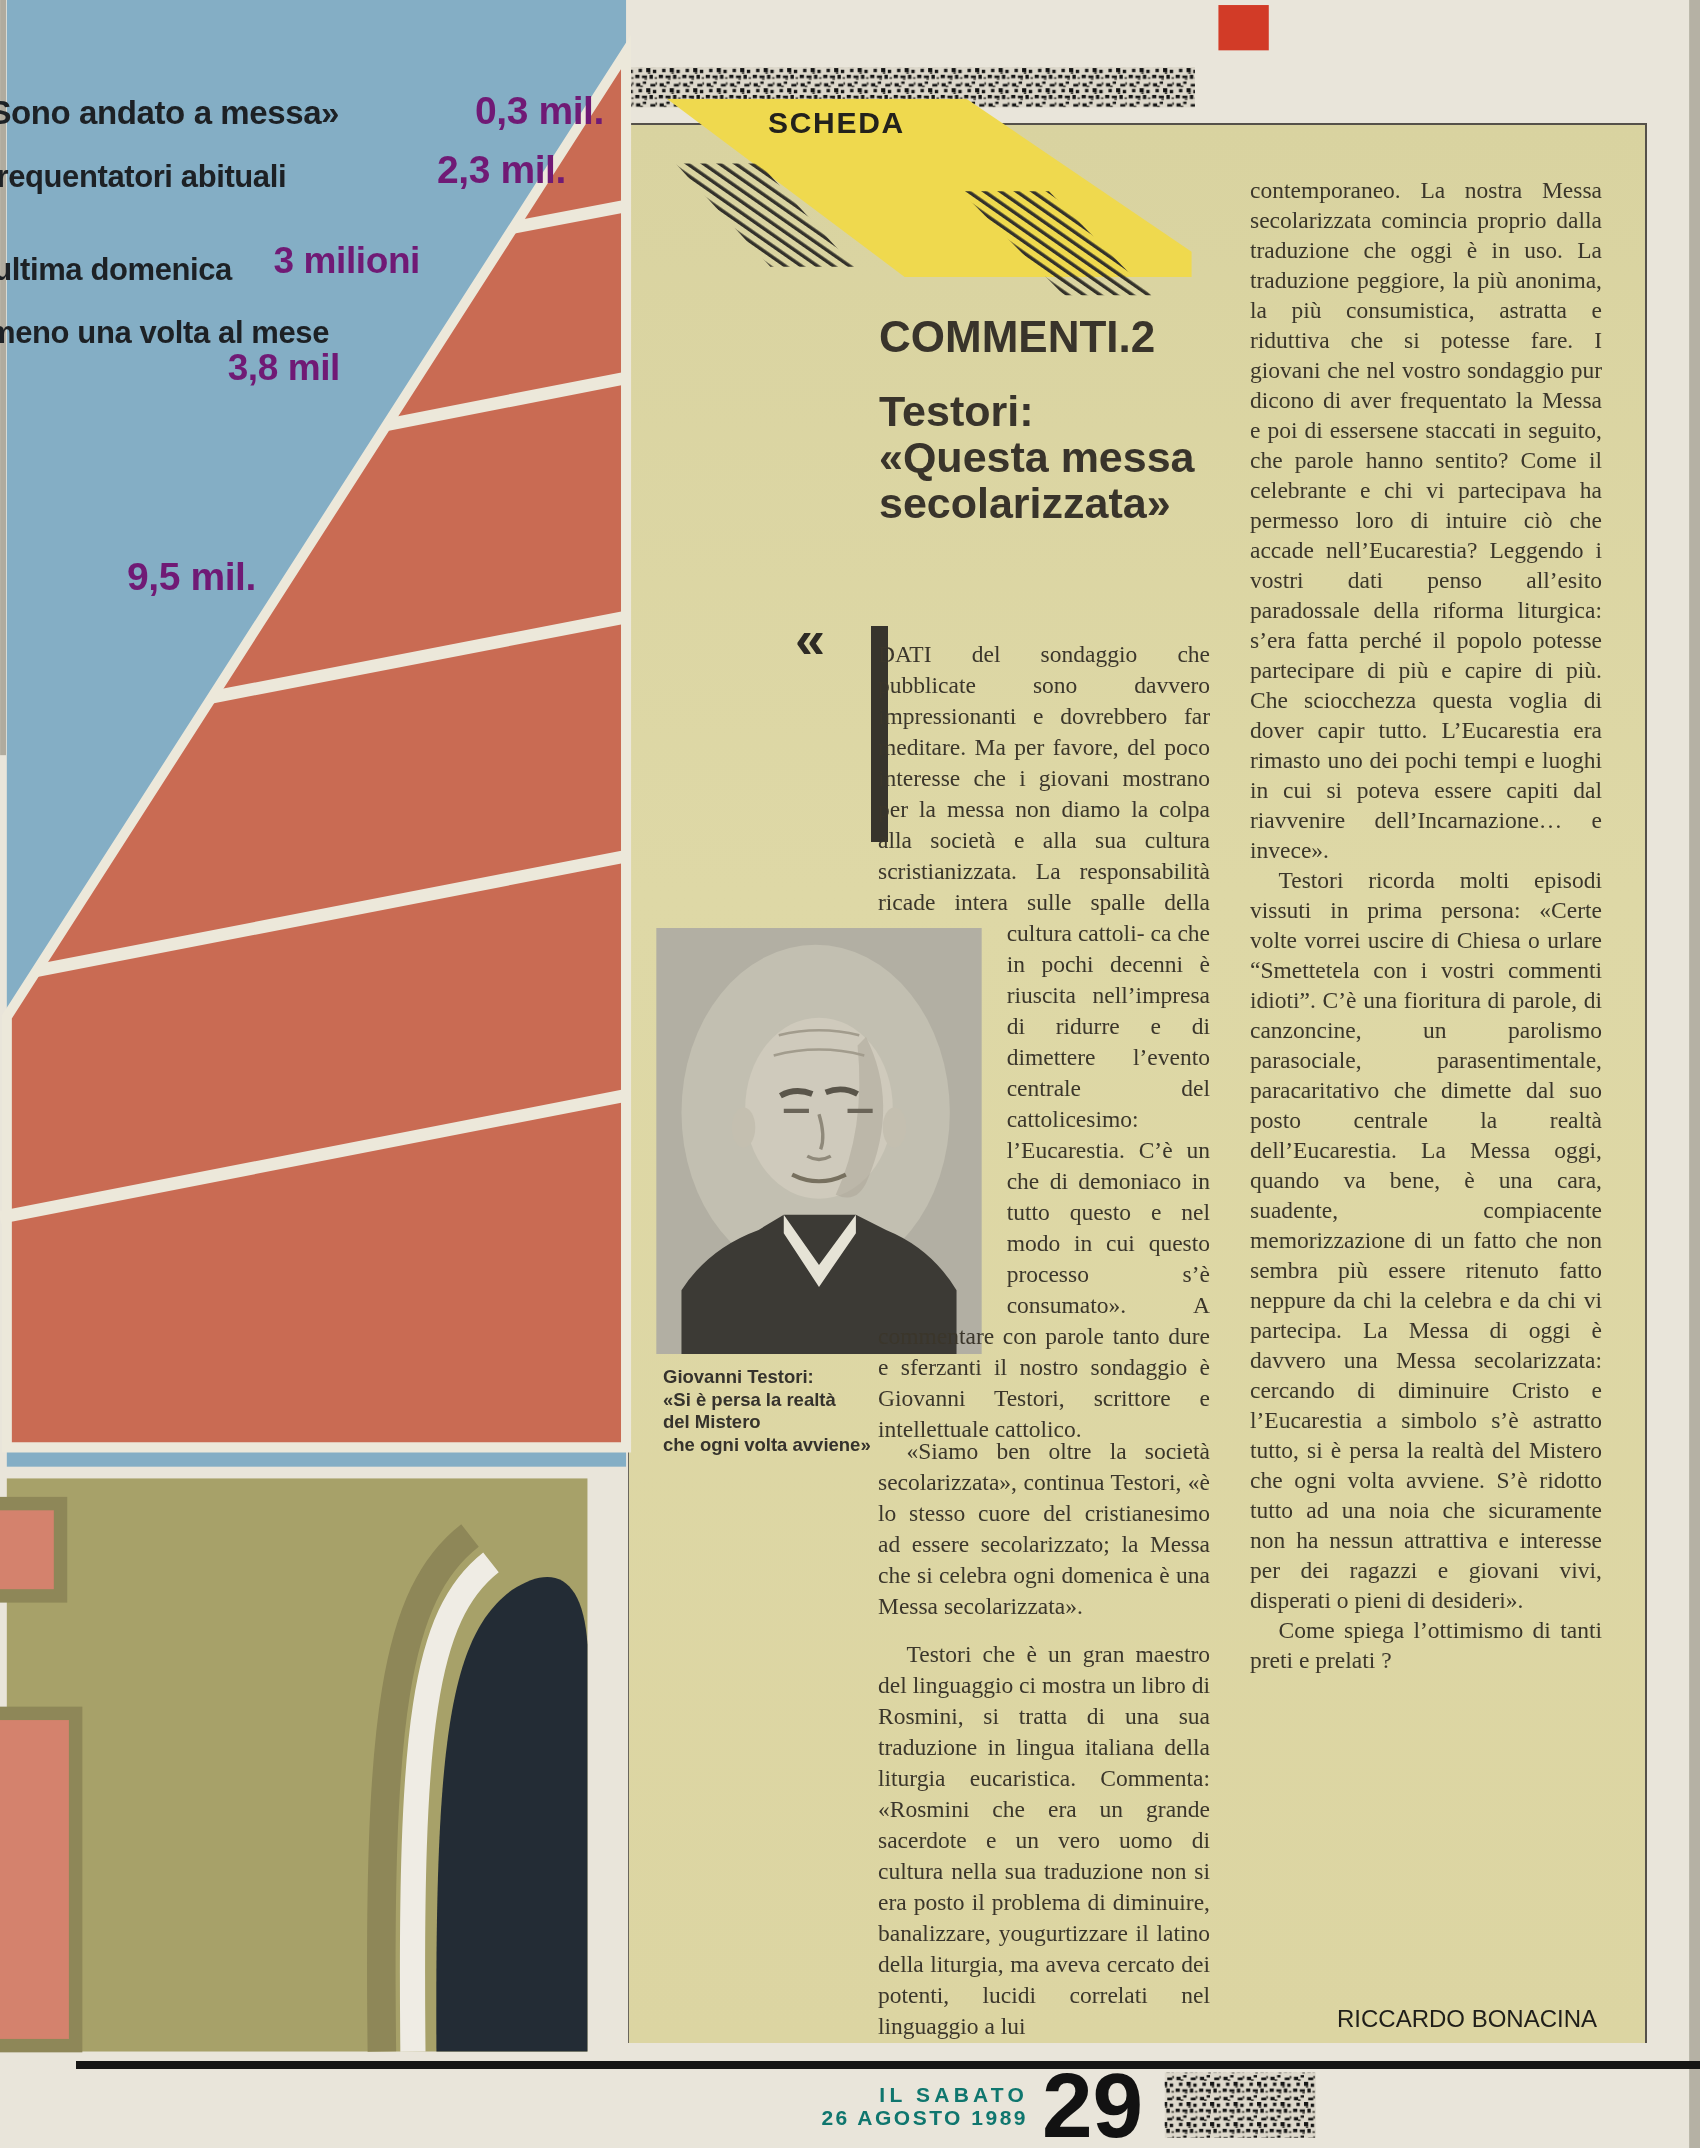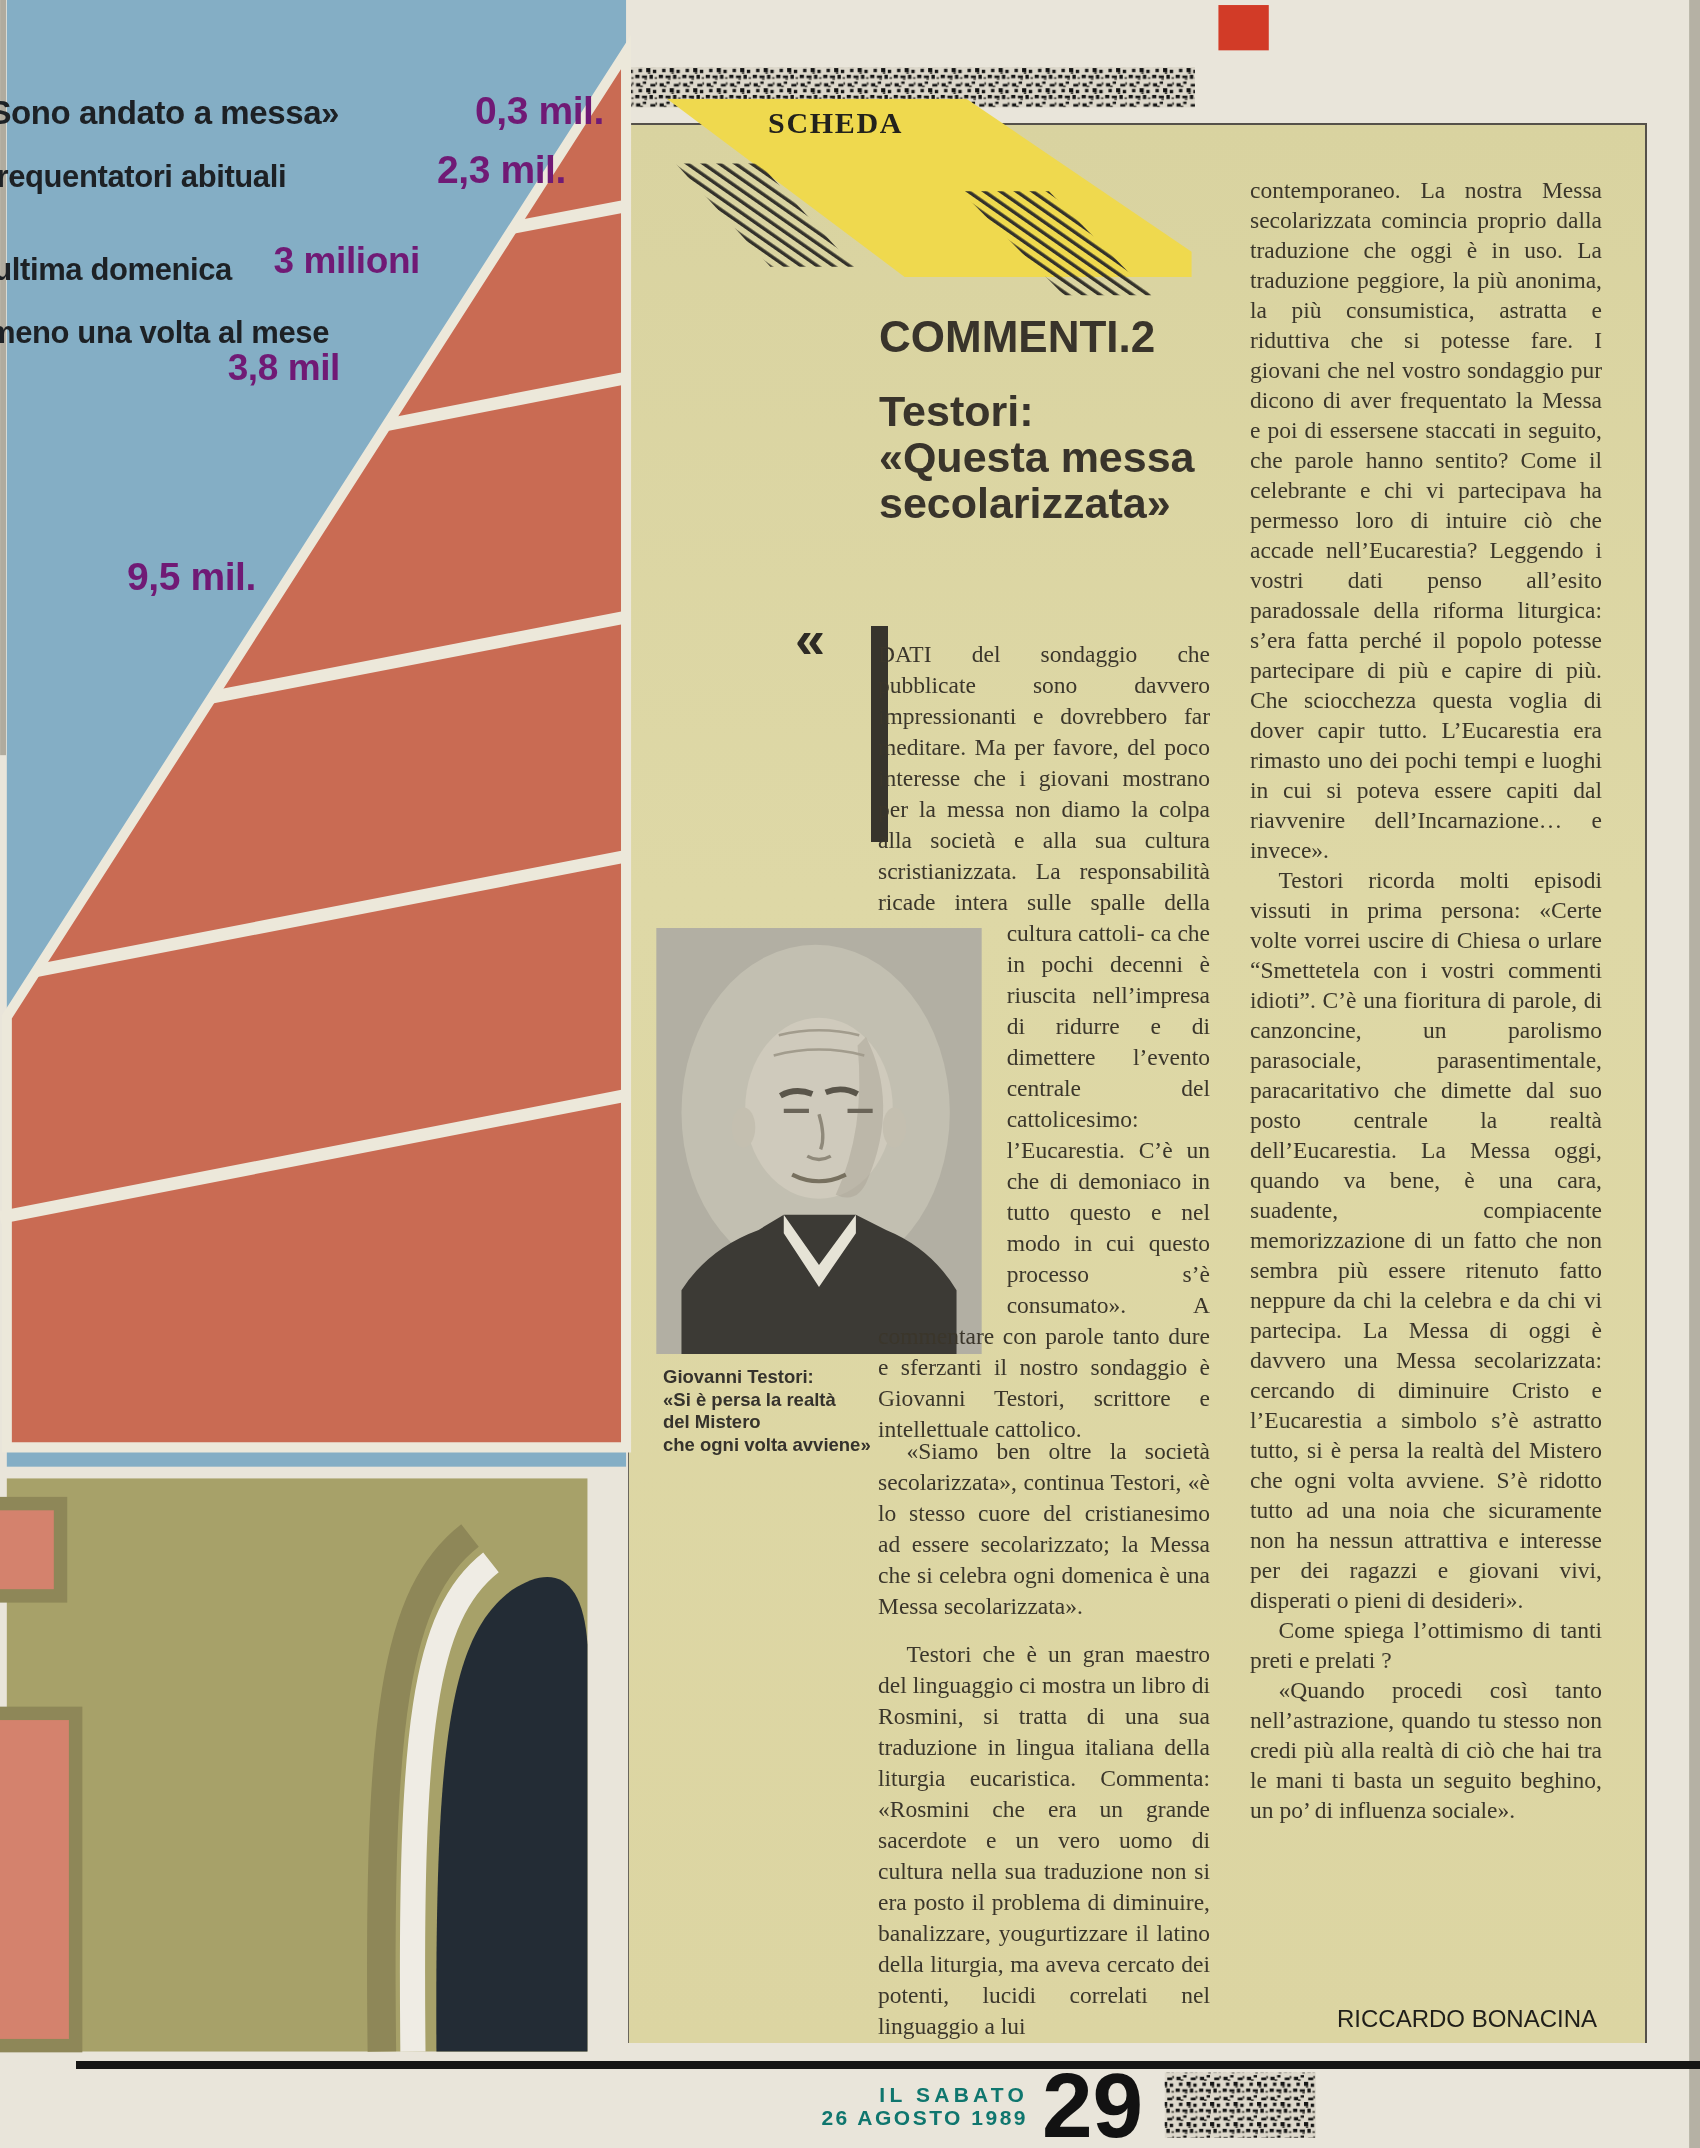--- a/index.html
+++ b/index.html
@@ -96,21 +96,21 @@
   <div class="abs txt lbl" style="left:-28.5px;top:94px;font-size:33px;">«Sono andato a messa»</div>
   <div class="abs txt val" style="left:436px;top:89px;width:168px;">0,3 mil.</div>
   <div class="abs txt lbl" style="left:-13.4px;top:159px;">frequentatori abituali</div>
   <div class="abs txt val" style="left:394px;top:148px;width:172px;">2,3 mil.</div>
   <div class="abs txt lbl" style="left:-6.7px;top:252px;">ultima domenica</div>
   <div class="abs txt val sm" style="left:252px;top:240px;width:168px;">3 milioni</div>
   <div class="abs txt lbl" style="left:-37px;top:315px;">almeno una volta al mese</div>
   <div class="abs txt val sm" style="left:176px;top:347px;width:164px;">3,8 mil</div>
   <div class="abs txt val" style="left:88px;top:555px;width:168px;">9,5 mil.</div>
 
-  <div class="abs txt scheda" style="left:768px;top:106px;font-family:Liberation Serif, serif;">SCHEDA</div>
+  <div class="abs txt scheda" style="left:768px;top:106px;">SCHEDA</div>
 
   <div class="abs txt kicker" style="left:879px;top:312px;">COMMENTI.2</div>
   <div class="abs txt title" style="left:879px;top:388px;">
     <div>Testori:</div>
     <div>«Questa messa</div>
     <div>secolarizzata»</div>
   </div>
 
   <div class="abs txt pullquote" style="left:795px;top:608px;">«</div>
   <div class="abs txt qbar" style="left:871px;top:626px;"></div>
@@ -152,21 +152,20 @@
     <p class="ind">«Siamo ben oltre la società secolarizzata», continua Testori, «è lo stesso cuore del cristianesimo ad essere secolarizzato; la Messa che si celebra ogni domenica è una Messa secolarizzata».</p>
   </div>
   <div class="abs txt bodycol" style="left:878px;top:1623px;width:332px;">
     <p class="ind">Testori che è un gran maestro del linguaggio ci mostra un libro di Rosmini, si tratta di una sua traduzione in lingua italiana della liturgia eucaristica. Commenta: «Rosmini che era un grande sacerdote e un vero uomo di cultura nella sua traduzione non si era posto il problema di diminuire, banalizzare, yougurtizzare il latino della liturgia, ma aveva cercato dei potenti, lucidi correlati nel linguaggio a lui</p>
   </div>
 
   <div class="abs txt bodycol col2" style="left:1250px;top:159px;width:352px;">
     <p>contemporaneo. La nostra Messa secolarizzata comincia proprio dalla traduzione che oggi è in uso. La traduzione peggiore, la più anonima, la più consumistica, astratta e riduttiva che si potesse fare. I giovani che nel vostro sondaggio pur dicono di aver frequentato la Messa e poi di essersene staccati in seguito, che parole hanno sentito? Come il celebrante e chi vi partecipava ha permesso loro di intuire ciò che accade nell’Eucarestia? Leggendo i vostri dati penso all’esito paradossale della riforma liturgica: s’era fatta perché il popolo potesse partecipare di più e capire di più. Che sciocchezza questa voglia di dover capir tutto. L’Eucarestia era rimasto uno dei pochi tempi e luoghi in cui si poteva essere capiti dal riavvenire dell’Incarnazione… e invece».</p>
     <p class="ind">Testori ricorda molti episodi vissuti in prima persona: «Certe volte vorrei uscire di Chiesa o urlare “Smettetela con i vostri commenti idioti”. C’è una fioritura di parole, di canzoncine, un parolismo parasociale, parasentimentale, paracaritativo che dimette dal suo posto centrale la realtà dell’Eucarestia. La Messa oggi, quando va bene, è una cara, suadente, compiacente memorizzazione di un fatto che non sembra più essere ritenuto fatto neppure da chi la celebra e da chi vi partecipa. La Messa di oggi è davvero una Messa secolarizzata: cercando di diminuire Cristo e l’Eucarestia a simbolo s’è astratto tutto, si è persa la realtà del Mistero che ogni volta avviene. S’è ridotto tutto ad una noia che sicuramente non ha nessun attrattiva e interesse per dei ragazzi e giovani vivi, disperati o pieni di desideri».</p>
     <p class="ind">Come spiega l’ottimismo di tanti preti e prelati ?</p>
-    <p class="ind">«Quando procedi così tanto nell’astrazione, quando tu stesso non credi più alla realtà di ciò che hai tra le mani ti basta un seguito beghino, un po’ di influenza sociale».</p>
   </div>
   <div class="abs txt byline" style="left:1250px;top:2005px;width:347px;">RICCARDO BONACINA</div>
 
   <div class="abs txt rule" style="left:76px;top:2061px;width:1625px;height:8.4px;"></div>
   <div class="abs txt foot" style="left:797px;top:2083px;width:231px;font-size:21px;letter-spacing:4.2px;">IL SABATO</div>
   <div class="abs txt foot" style="left:797px;top:2106px;width:231px;font-size:21px;letter-spacing:2.5px;">26 AGOSTO 1989</div>
   <div class="abs txt pagenum" style="left:1042px;top:2060px;">29</div>
 
 </div>
 

